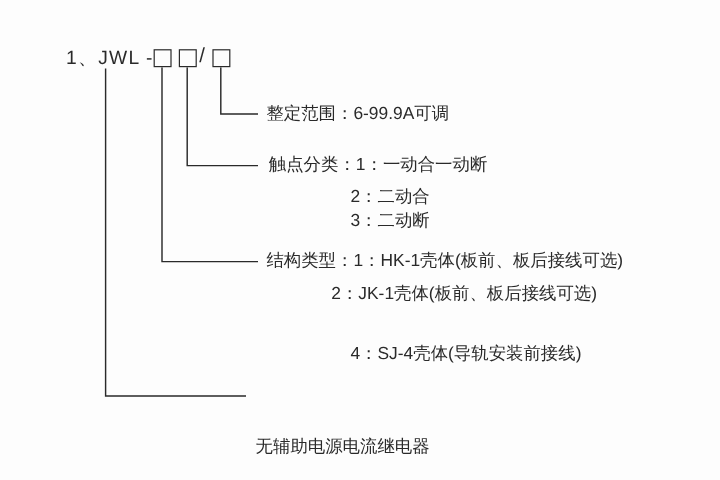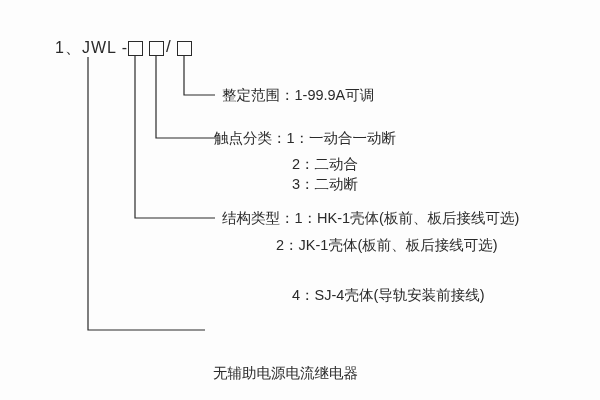--- a/index.html
+++ b/index.html
@@ -57,21 +57,21 @@
     top: 37px;
     font-size: 17px;
   }
   .ann {
     position: absolute;
     font-size: 14.5px;
     white-space: nowrap;
     line-height: 16px;
   }
   .ann-setting   { left: 222px; top: 87px; }
-  .ann-contact-1 { left: 214px; top: 130px; }
+  .ann-contact-1 { left: 224px; top: 130px; }
   .ann-contact-2 { left: 292px; top: 156px; }
   .ann-contact-3 { left: 292px; top: 176px; }
   .ann-struct-1  { left: 222px; top: 210px; }
   .ann-struct-2  { left: 276px; top: 237px; }
   .ann-struct-3  { left: 292px; top: 262px; }
   .ann-struct-4  { left: 292px; top: 287px; }
   .ann-relay     { left: 213px; top: 322px; margin-top: 43px; }
 </style>
 </head>
 <body>
@@ -88,21 +88,21 @@
 
     <polyline points="88,57 88,330 205,330"></polyline>
   </svg>
 
   <div class="model-prefix">1、JWL -</div>
   <div class="box box1"></div>
   <div class="box box2"></div>
   <div class="slash">/</div>
   <div class="box box3"></div>
 
-  <div class="ann ann-setting">整定范围：1-99.9A可调</div>
+  <div class="ann ann-setting">整定范围：6-99.9A可调</div>
 
   <div class="ann ann-contact-1">触点分类：1：一动合一动断</div>
   <div class="ann ann-contact-2">2：二动合</div>
   <div class="ann ann-contact-3">3：二动断</div>
 
   <div class="ann ann-struct-1">结构类型：1：HK-1壳体(板前、板后接线可选)</div>
   <div class="ann ann-struct-2">2：JK-1壳体(板前、板后接线可选)</div>
   <div class="ann ann-struct-4">4：SJ-4壳体(导轨安装前接线)</div>
 
   <div class="ann ann-relay">无辅助电源电流继电器</div>

